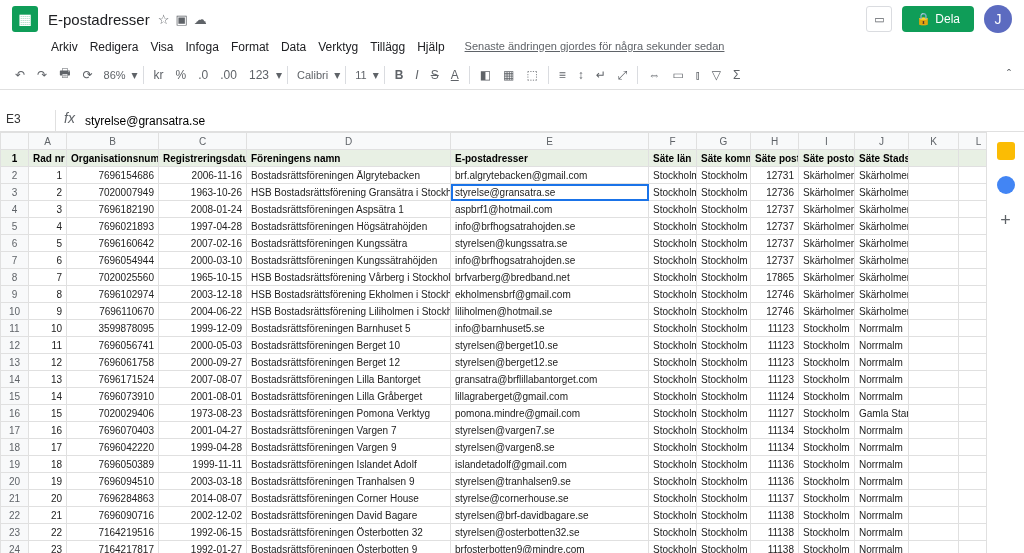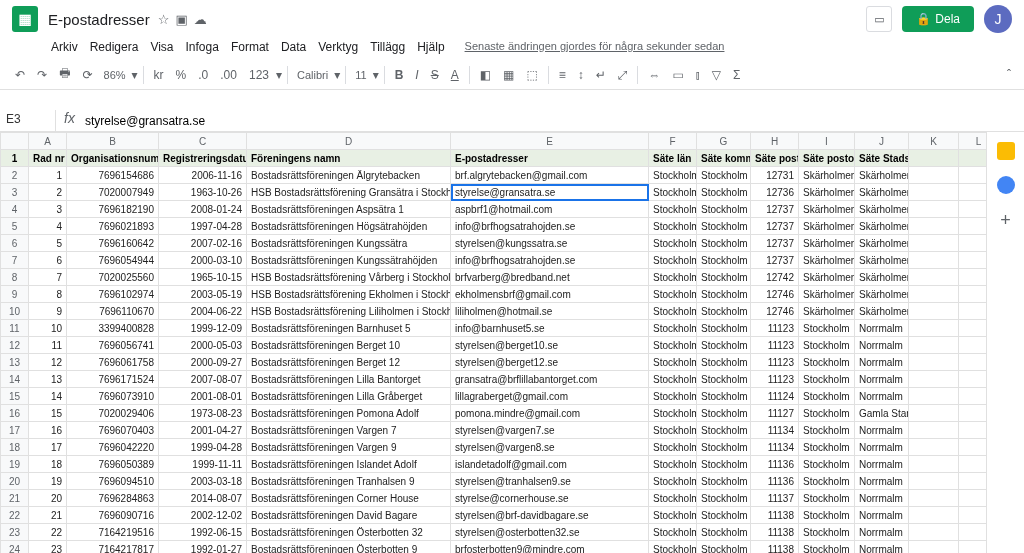--- a/index.html
+++ b/index.html
@@ -259,31 +259,31 @@
           </tr>
           <tr>
             <td class="rowhead">8</td>
             <td class="num">7</td>
             <td class="num">7020025560</td>
             <td class="num">1965-10-15</td>
             <td>HSB Bostadsrättsförening Vårberg i Stockholm</td>
             <td class="">brfvarberg@bredband.net</td>
             <td>Stockholm</td>
             <td>Stockholm</td>
-            <td class="num">12742</td>
+            <td class="num">17865</td>
             <td>Skärholmen</td>
             <td>Skärholmen</td>
             <td></td>
             <td></td>
           </tr>
           <tr>
             <td class="rowhead">9</td>
             <td class="num">8</td>
             <td class="num">7696102974</td>
-            <td class="num">2003-05-19</td>
+            <td class="num">2003-12-18</td>
             <td>HSB Bostadsrättsförening Ekholmen i Stockholm</td>
             <td class="">ekholmensbrf@gmail.com</td>
             <td>Stockholm</td>
             <td>Stockholm</td>
             <td class="num">12746</td>
             <td>Skärholmen</td>
             <td>Skärholmen</td>
             <td></td>
             <td></td>
           </tr>
@@ -298,21 +298,21 @@
             <td>Stockholm</td>
             <td class="num">12746</td>
             <td>Skärholmen</td>
             <td>Skärholmen</td>
             <td></td>
             <td></td>
           </tr>
           <tr>
             <td class="rowhead">11</td>
             <td class="num">10</td>
-            <td class="num">3399400828</td>
+            <td class="num">3599878095</td>
             <td class="num">1999-12-09</td>
             <td>Bostadsrättsföreningen Barnhuset 5</td>
             <td class="">info@barnhuset5.se</td>
             <td>Stockholm</td>
             <td>Stockholm</td>
             <td class="num">11123</td>
             <td>Stockholm</td>
             <td>Norrmalm</td>
             <td></td>
             <td></td>
@@ -375,21 +375,21 @@
             <td>Stockholm</td>
             <td>Norrmalm</td>
             <td></td>
             <td></td>
           </tr>
           <tr>
             <td class="rowhead">16</td>
             <td class="num">15</td>
             <td class="num">7020029406</td>
             <td class="num">1973-08-23</td>
-            <td>Bostadsrättsföreningen Pomona Adolf</td>
+            <td>Bostadsrättsföreningen Pomona Verktyg</td>
             <td class="">pomona.mindre@gmail.com</td>
             <td>Stockholm</td>
             <td>Stockholm</td>
             <td class="num">11127</td>
             <td>Stockholm</td>
             <td>Gamla Stan</td>
             <td></td>
             <td></td>
           </tr>
           <tr>

